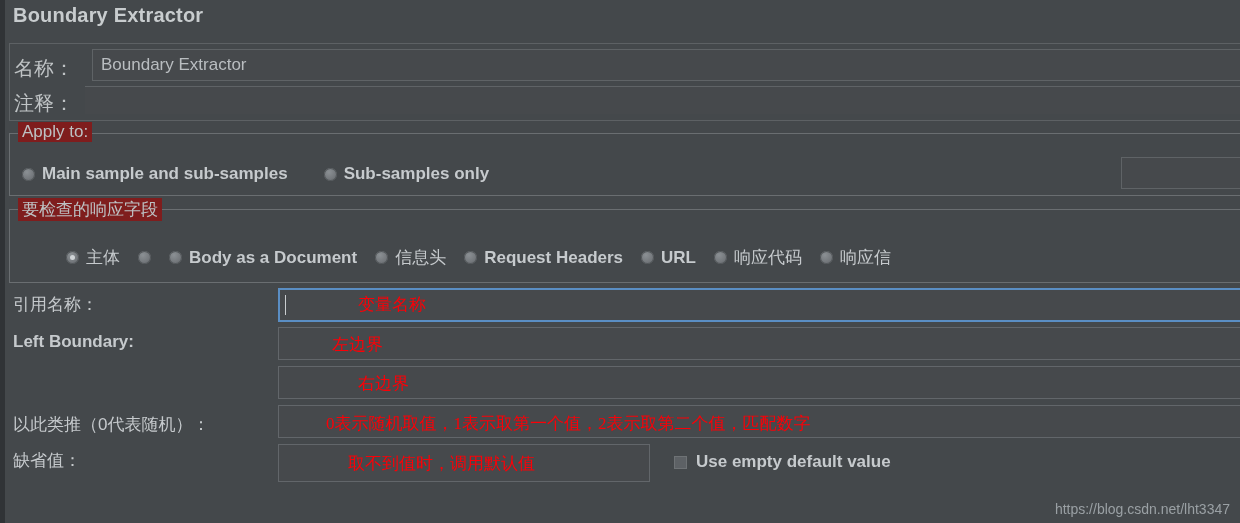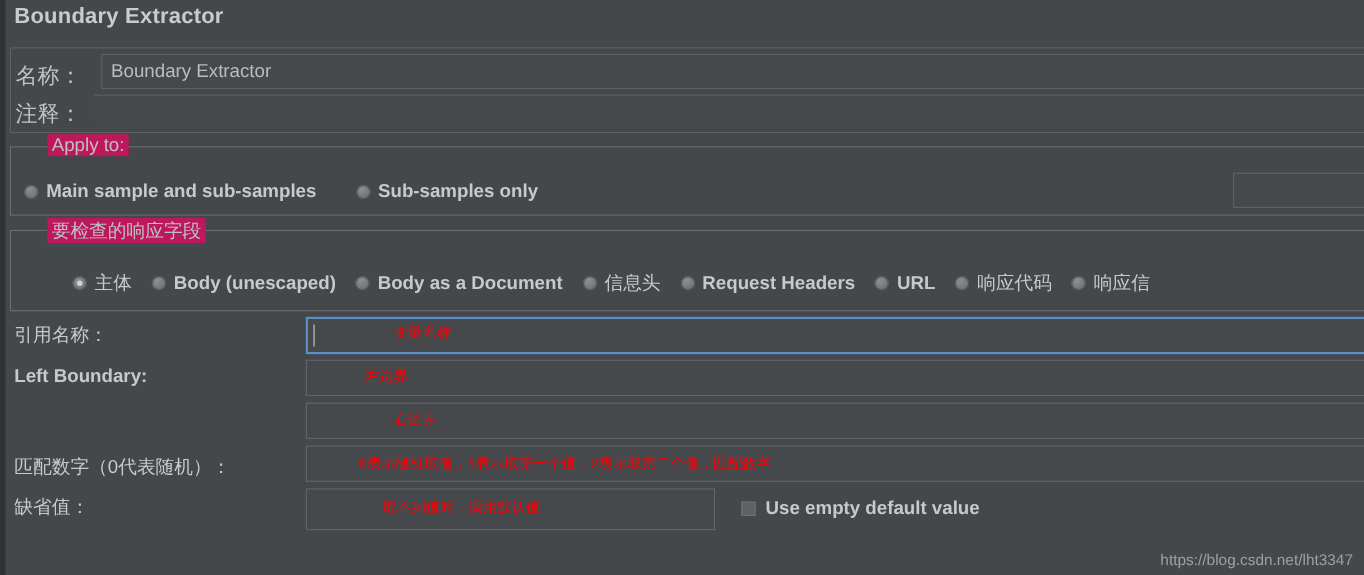--- a/index.html
+++ b/index.html
@@ -77,26 +77,25 @@
   
   .group {
     position: absolute;
     border: 1px solid #6a6e71;
     box-sizing: border-box;
   }
   .group > .legend {
     position: absolute;
     top: -12px;
     left: 8px;
-    background: #be185d;
+    background: #7f1d1d;
     padding: 0 4px;
     font-size: 17px;
     color: #bdc1c3;
     white-space: nowrap;
-    margin-left: 25px;
   }
   .g-apply  { left: 9px; top: 133px; right: -2px; height: 63px; }
   .g-fields { left: 9px; top: 209px; right: -2px; height: 74px; }
 
   
   .radio-row {
     position: absolute;
     display: flex;
     align-items: center;
     white-space: nowrap;
@@ -172,23 +171,23 @@
     bottom: 5px;
     width: 1px;
     background: #c9cdd0;
   }
   .minput.narrow { right: auto; width: 372px; }
 
   
   .anno {
     position: absolute;
     color: #fb0007;
-    font-size: 13px;
-    white-space: nowrap;
-    font-family: Liberation Mono, monospace;
+    font-size: 17px;
+    white-space: nowrap;
+    font-family: Liberation Serif, serif;
   }
 
   
   .cbrow {
     position: absolute;
     display: flex;
     align-items: center;
     white-space: nowrap;
   }
   .checkbox {
@@ -254,21 +253,20 @@
   </div>
 
   <div class="radio-row" style="left:66px; top:246px;">
     <span class="ropt">
       <span class="radio sel"></span>
       <span class="rlabel cjk">主体</span>
     </span>
     <span class="gap"></span>
     <span class="ropt">
       <span class="radio"></span>
-      <span class="rlabel">Body (unescaped)</span>
     </span>
     <span class="gap"></span>
     <span class="ropt">
       <span class="radio"></span>
       <span class="rlabel">Body as a Document</span>
     </span>
     <span class="gap"></span>
     <span class="ropt">
       <span class="radio"></span>
       <span class="rlabel cjk">信息头</span>
@@ -301,21 +299,21 @@
   </div>
   <div class="anno" style="left:358px; top:293px;">变量名称</div>
 
   <div class="mlabel en" style="top:332px;">Left Boundary:</div>
   <div class="minput" style="top:327px; height:33px;"></div>
   <div class="anno" style="left:332px; top:333px;">左边界</div>
 
   <div class="minput" style="top:366px; height:33px;"></div>
   <div class="anno" style="left:358px; top:372px;">右边界</div>
 
-  <div class="mlabel" style="top:413px;">匹配数字（0代表随机）：</div>
+  <div class="mlabel" style="top:413px;">以此类推（0代表随机）：</div>
   <div class="minput" style="top:405px; height:33px;"></div>
   <div class="anno" style="left:326px; top:412px;">0表示随机取值，1表示取第一个值，2表示取第二个值，匹配数字</div>
 
   <div class="mlabel" style="top:449px;">缺省值：</div>
   <div class="minput narrow" style="top:444px; height:38px;"></div>
   <div class="anno" style="left:348px; top:452px;">取不到值时，调用默认值</div>
 
   <div class="cbrow" style="left:657px; top:452px;padding-left:17px;">
     <span class="checkbox"></span>
     <span class="cblabel">Use empty default value</span>

